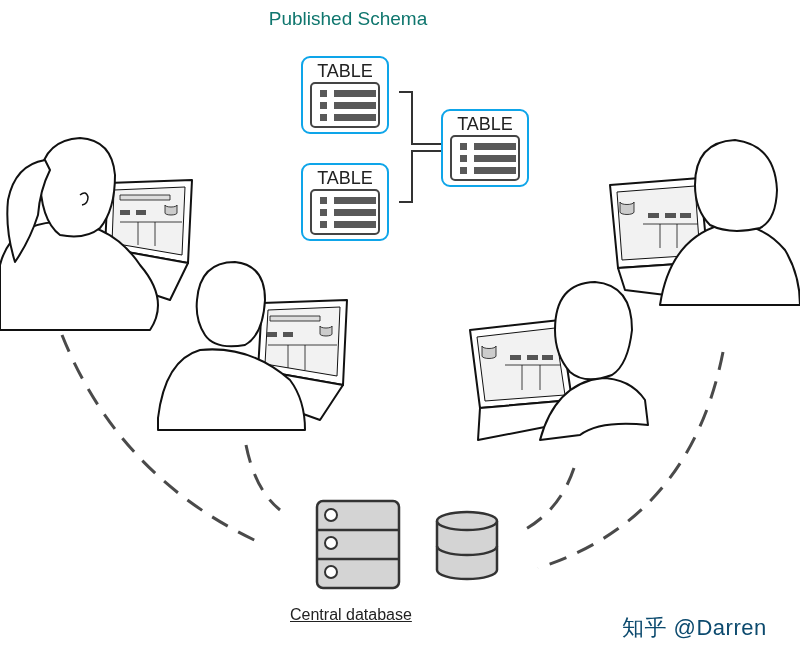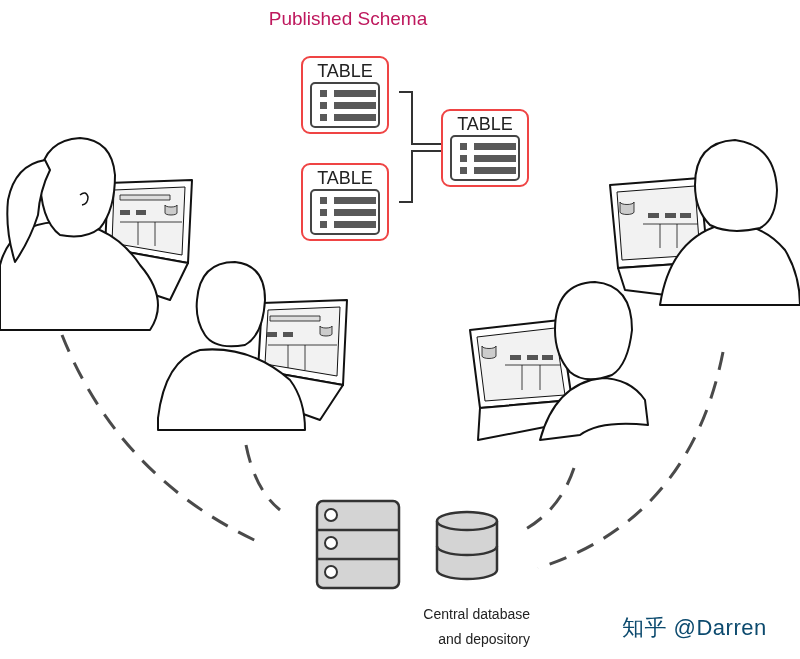--- a/index.html
+++ b/index.html
@@ -1,30 +1,30 @@
 <!DOCTYPE html>
 <html><head>
 <meta charset="utf-8">
 <style>
   html, body { margin:0; padding:0; background:#ffffff; }
   body { width:800px; height:659px; position:relative; overflow:hidden;
          font-family:"Liberation Sans", sans-serif; color:#1a1a1a; }
   svg.stage { position:absolute; left:0; top:0; width:800px; height:659px; }
   .title { position:absolute; left:0; width:696px; top:8px; text-align:center;
-           font-size:19px; color:#be185d; }
-  .tbl { position:absolute; width:88px; height:78px; border:2px solid #ef4444;
+           font-size:19px; color:#0f766e; }
+  .tbl { position:absolute; width:88px; height:78px; border:2px solid #0ea5e9;
          border-radius:9px; background:#fff; box-sizing:border-box; }
   .tbl .lbl { text-align:center; font-size:18px; margin-top:3px; line-height:20px; color:#222; }
   .tbl .inner { position:absolute; left:7px; top:24px; width:70px; height:46px;
                 border:2px solid #444; border-radius:5px; box-sizing:border-box; background:#fff; }
   .tbl .row { position:absolute; left:8px; height:7px; width:58px; }
   .tbl .row .b { position:absolute; left:0; top:0; width:7px; height:7px; background:#595959; }
   .tbl .row .l { position:absolute; left:14px; top:0; width:42px; height:7px; background:#595959; }
-  .caption { position:absolute; left:290px; width:240px; top:602px; text-align:right;
-             font-size:14px; line-height:25px; color:#222; }
+  .caption { position:absolute; left:290px; width:240px; top:602px; text-align:left;
+             font-size:16px; line-height:25px; color:#222;text-decoration:underline; }
   .watermark { position:absolute; left:622px; top:613px; font-size:22px; color:#0c4a6e;
                letter-spacing:0.5px; }
 </style>
 </head>
 <body>
 
 <div class="title">Published Schema</div>
 
 <div class="tbl" style="left:301px; top:56px;">
   <div class="lbl">TABLE</div>
@@ -165,16 +165,15 @@
       <path d="M505 365 H560 M522 365 V390 M540 365 V390" stroke-width="0.8"></path>
       <path d="M480 408 L572 400 L555 425 L478 440 Z"></path>
     </g>
     <path d="M540 440 Q555 385 600 378 Q630 378 645 400 L648 425 Q600 420 580 435 Z"></path>
     <path d="M555 330 Q555 283 595 282 Q632 285 632 330 Q628 365 612 375 Q585 385 570 372 Q555 355 555 330 Z"></path>
   </g>
 </svg>
 
 <div class="caption">
   <div>Central database</div>
-  <div>and depository</div>
 </div>
 
 <div class="watermark">知乎 @Darren</div>
 
 </body></html>

